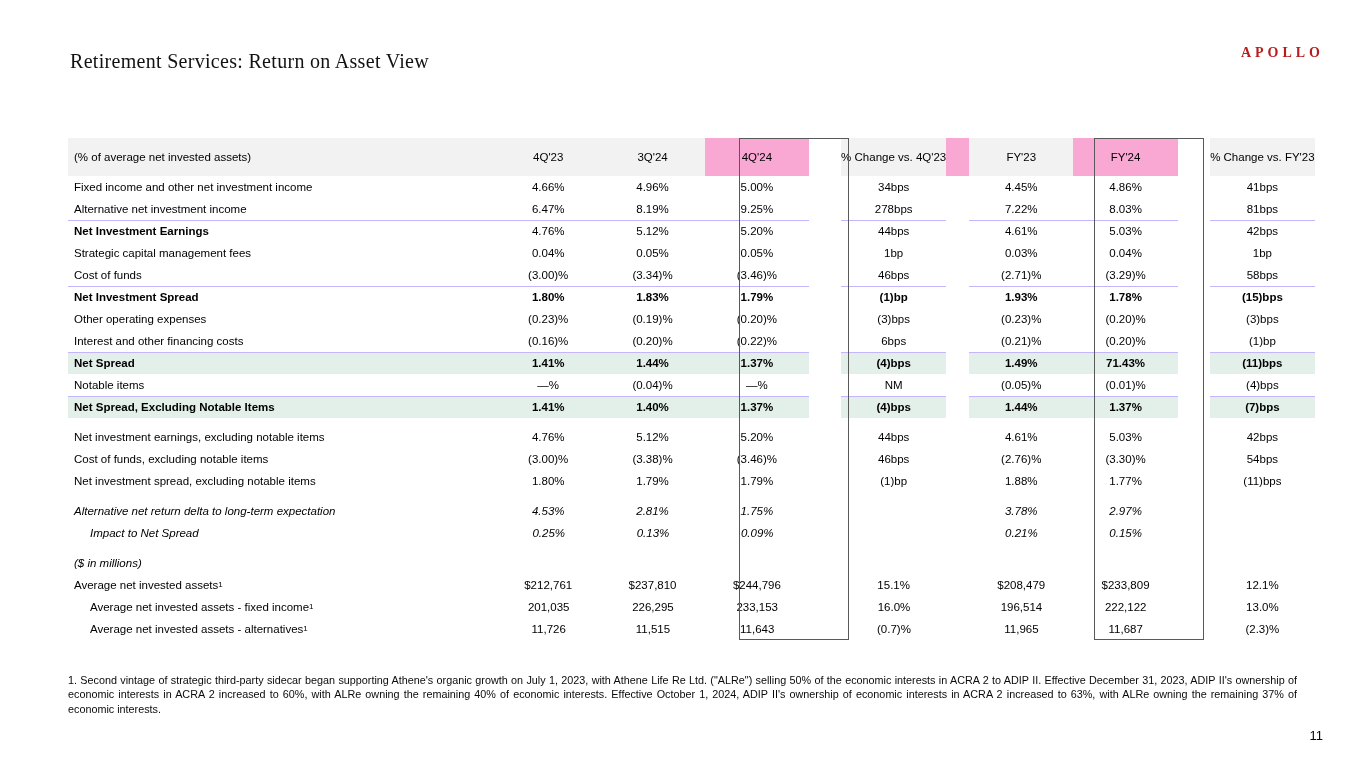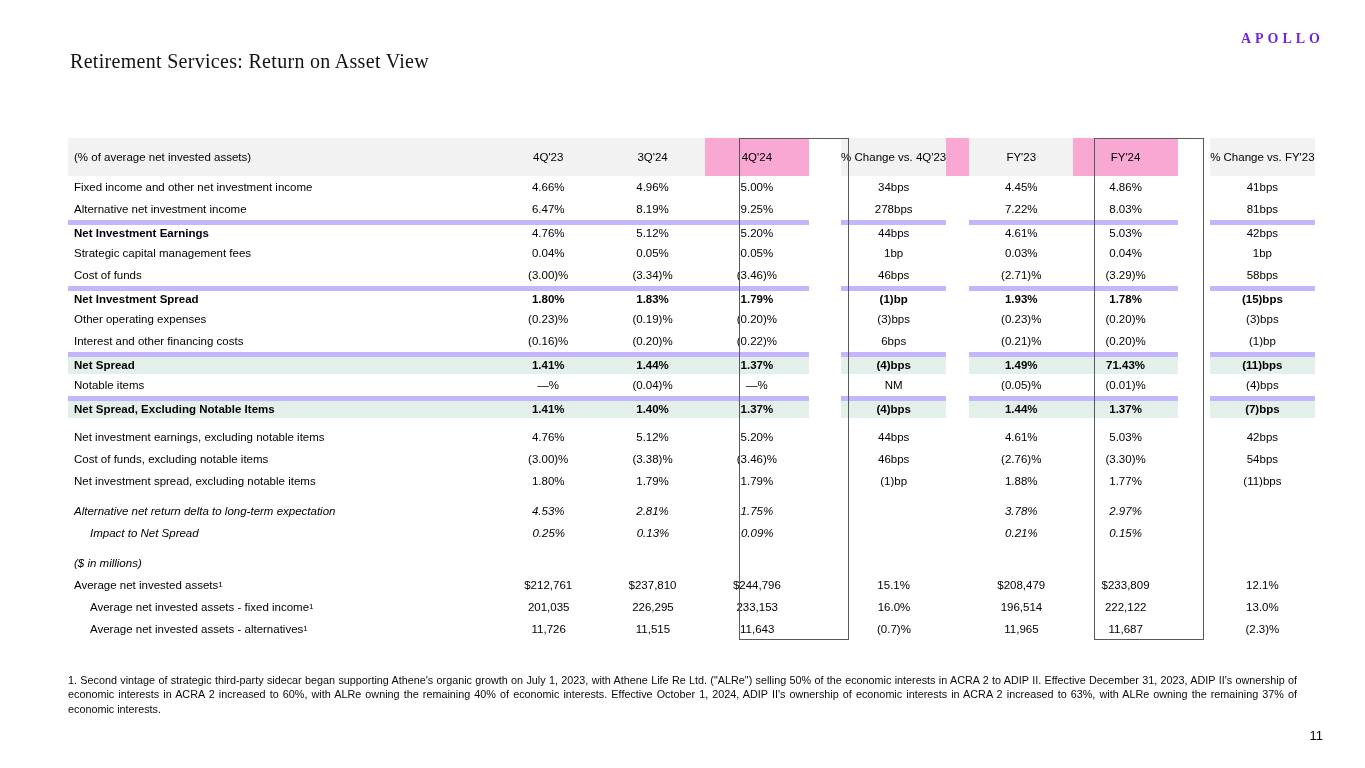--- a/index.html
+++ b/index.html
@@ -3,23 +3,23 @@
 <meta charset="utf-8">
 <style>
   * { margin:0; padding:0; box-sizing:border-box; }
   html,body { background:#888; }
   #slide {
     position:relative; width:1365px; height:768px; background:#ffffff;
     font-family:"Liberation Sans", sans-serif; color:#000; overflow:hidden;
   }
   
   #logo {
-    position:absolute; top:31px; right:41px;
+    position:absolute; top:45px; right:41px;
     font-family:"Liberation Serif", serif; font-size:14px; font-weight:600;
-    letter-spacing:4px; color:#6d28d9;
+    letter-spacing:4px; color:#b91c1c;
   }
   #title {
     position:absolute; left:70px; top:50px;
     font-family:"Liberation Serif", serif; font-weight:400; font-size:20px;
     color:#121212; letter-spacing:0.3px;
   }
   
   #table-wrap { position:absolute; left:68px; top:138px; width:1247px; }
   .trow { display:flex; }
   .trow > div {
@@ -27,21 +27,21 @@
     display:flex; align-items:center; justify-content:center; text-align:center;
   }
   .c-label { width:451px; justify-content:flex-start !important; text-align:left !important; padding-left:6px; }
   .c-v    { width:110px; }
   .c-chg  { width:111px;margin-left:32px; }
   .c-gap  { width:24px; }
   
   .trow.thead > div { height:38px; background:var(--header-bg); line-height:14px; }
   .trow.thead > .c-gap, .trow.thead > .boxed { background:#f9a8d4; }
   
-  .trow.rule > div { border-top:5px solid #c4b5fd; }
+  .trow.rule > div { border-top:1px solid #c4b5fd; }
   .trow.rule > .c-gap { border-top:none; }
   
   .trow.hl > div { background:var(--highlight); }
   .trow.hl > .c-gap { background:#fff; }
   
   .trow.bold-label > .c-label { font-weight:bold; }
   .trow.bold-values > div { font-weight:bold; }
   .trow.italic > div { font-style:italic; }
   .trow.indent > .c-label { padding-left:22px; }
   .trow.spacer { margin-top:8px; }

